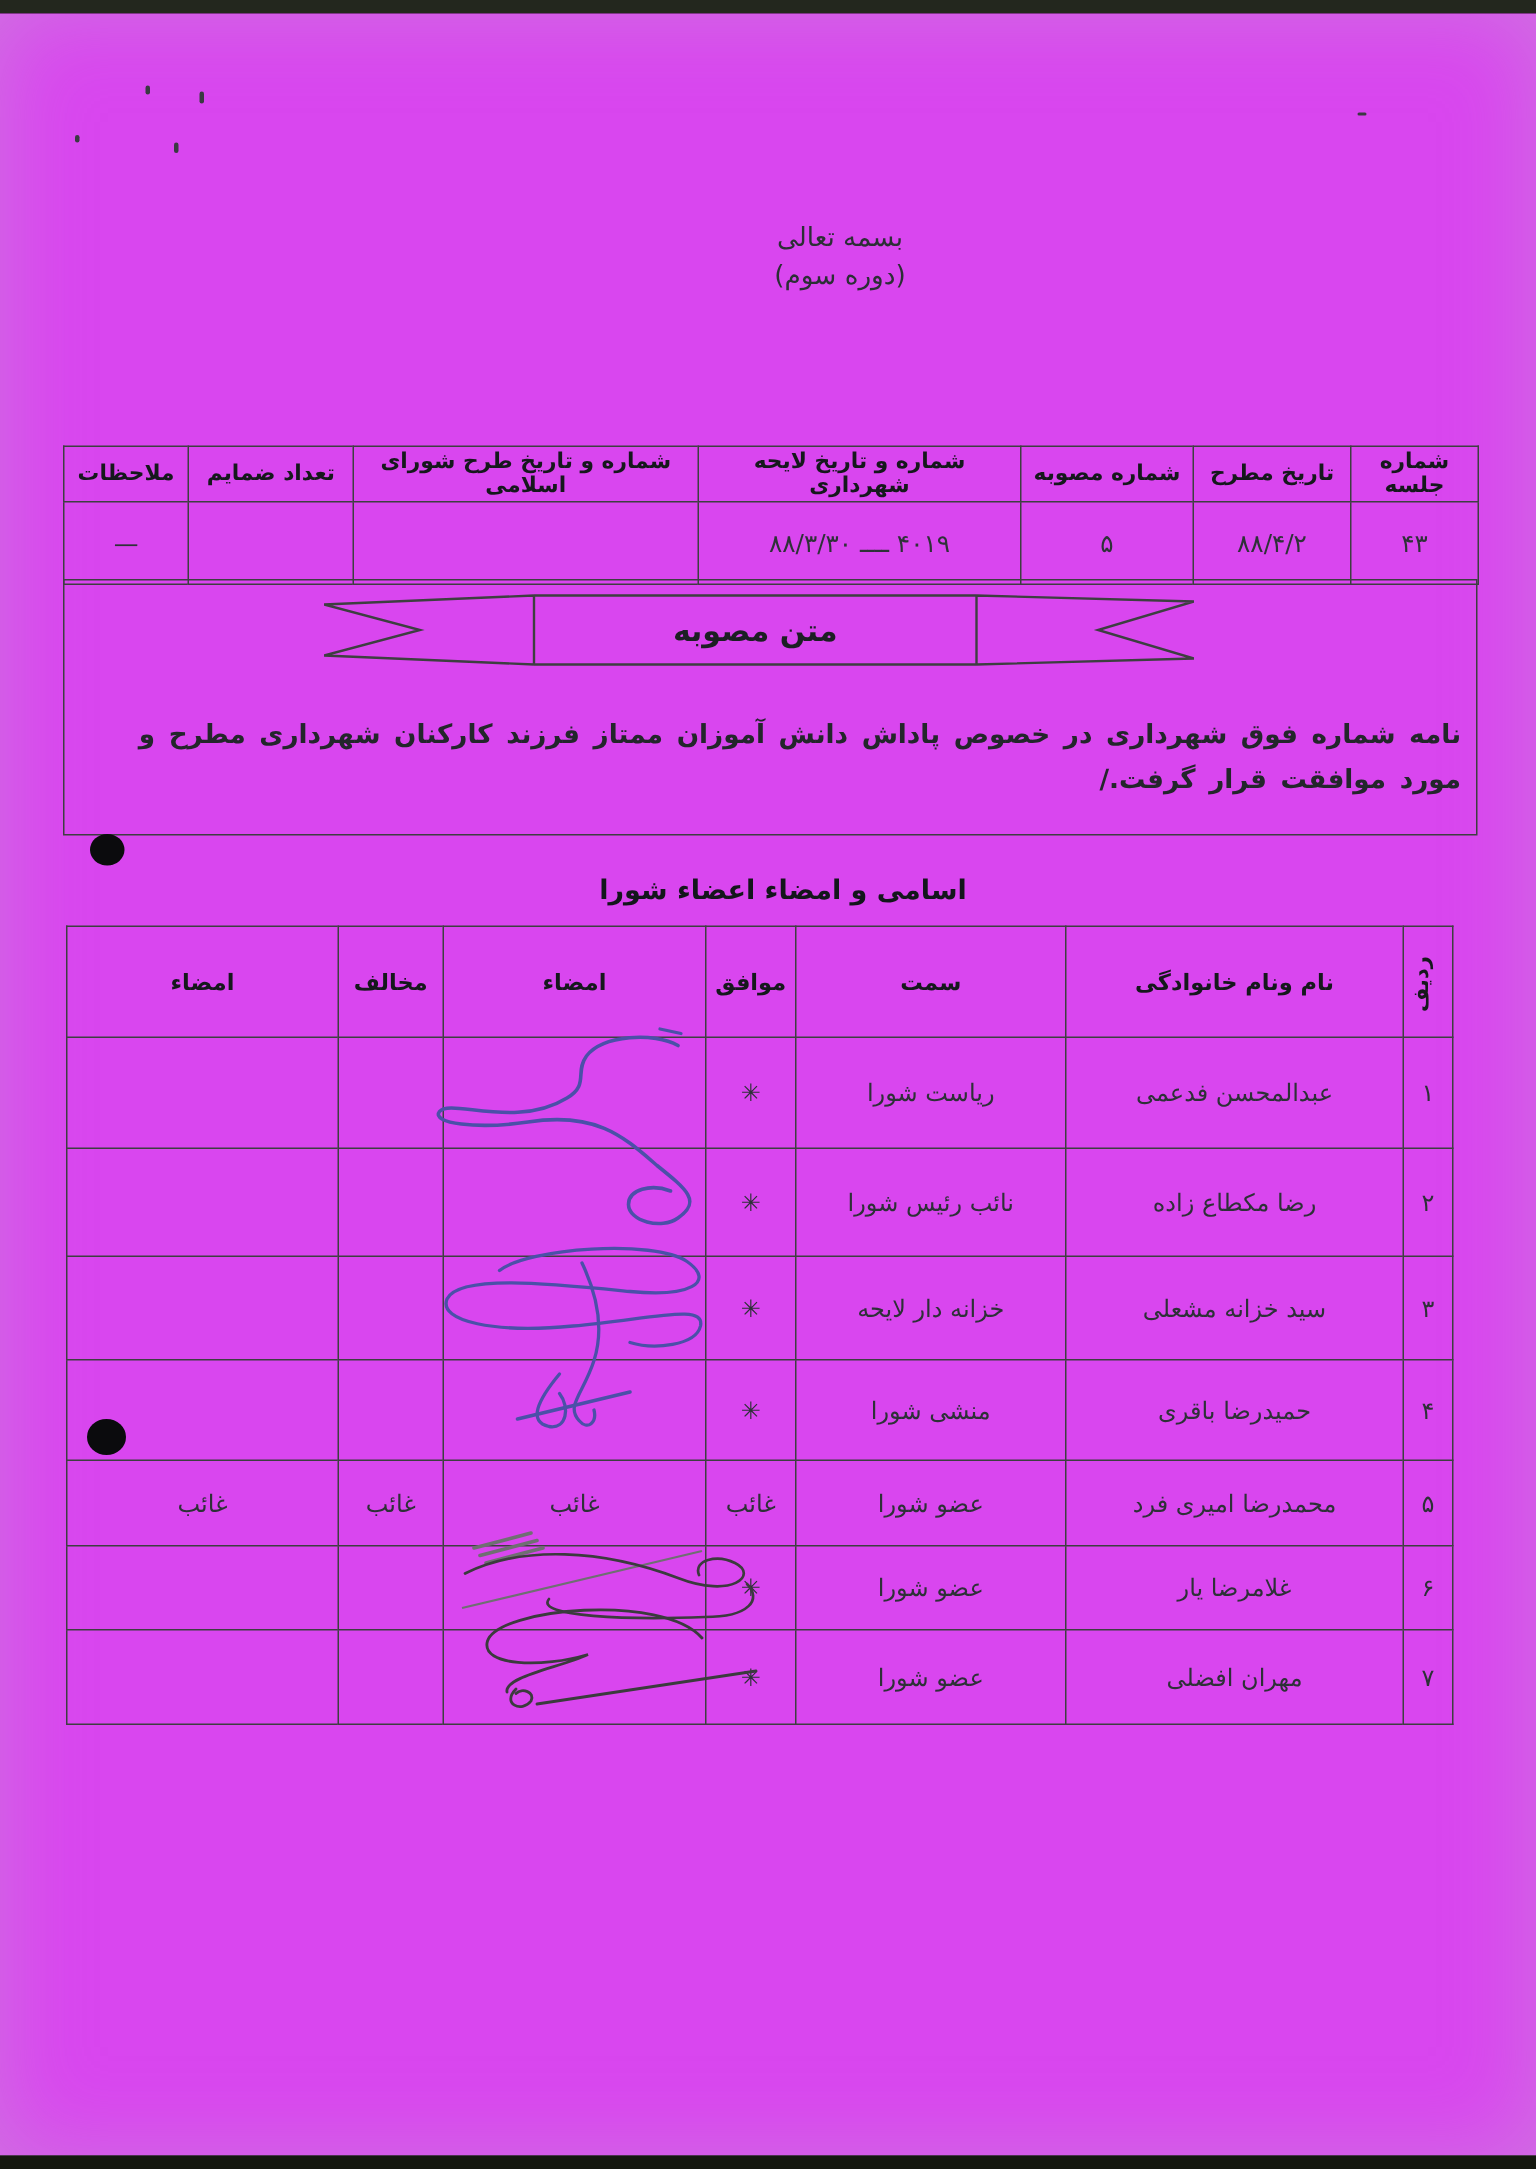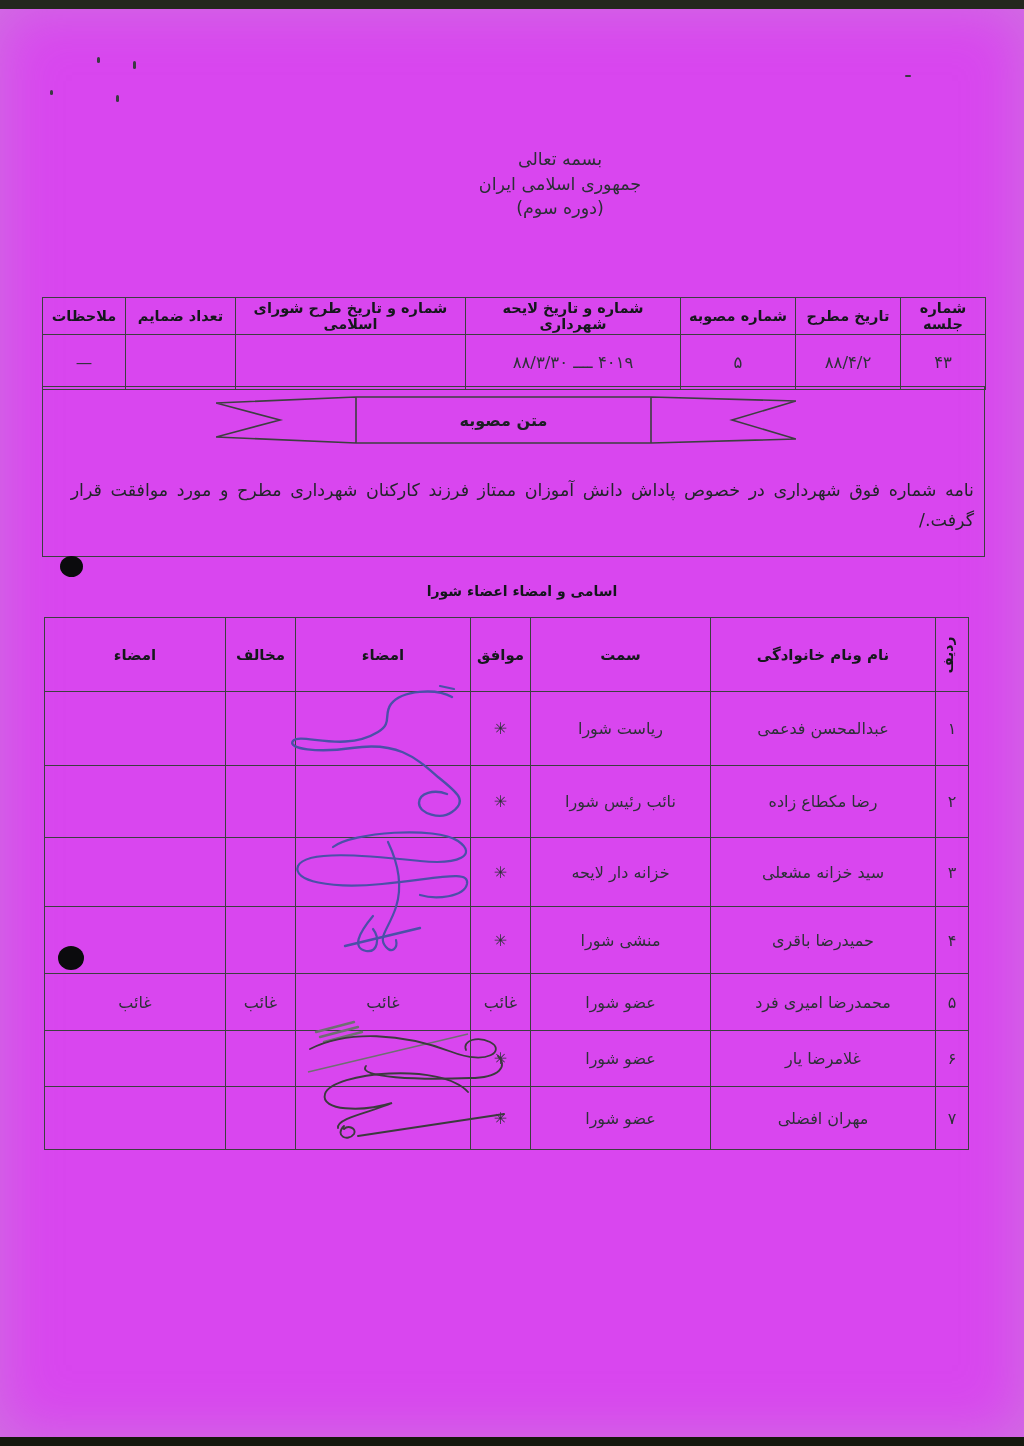--- a/index.html
+++ b/index.html
@@ -42,33 +42,33 @@
   
   .res-box {
     position:absolute; left:42px; top:377px; width:943px; height:171px;
     border:1.8px solid #3d3f40; background:transparent;
   }
   .ribbon { position:absolute; left:173px; top:6px; width:580px; height:54px; }
   .ribbon svg { position:absolute; inset:0; }
   .ribbon-label {
     position:absolute; left:140px; top:0; width:295px; height:54px;
     display:flex; align-items:center; justify-content:center;
-    font-size:16px; font-weight:700; color:#1c1f24; direction:rtl;
+    font-size:20px; font-weight:700; color:#1c1f24; direction:rtl;
   }
   .res-text {
     position:absolute; left:12px; right:10px; top:88px;
     direction:rtl; text-align:right;
-    font-size:17.5px; color:#23262b; word-spacing:3px; line-height:30px;
+    font-size:17.5px; color:#23262b; word-spacing:3px; line-height:30px;font-weight:bold;
   }
 
   
   .members-title {
     position:absolute; left:242px; top:574px; width:560px;
     text-align:center; direction:rtl;
-    font-size:14px; font-weight:700; color:#13161b; letter-spacing:.2px;
+    font-size:18px; font-weight:700; color:#13161b; letter-spacing:.2px;
   }
   .members-table { position:absolute; left:44px; top:608px; width:924px; }
   .members-table th {
     font-size:15px; font-weight:700; color:#15181c;
     text-align:center; vertical-align:middle; height:74px; padding:2px;
   }
   .members-table td {
     text-align:center; vertical-align:middle;
     font-size:16px; color:#2d3137; padding:2px 6px;
   }
@@ -89,21 +89,20 @@
 <div class="paper">
 
   <div class="speck" style="left:97px;top:48px;width:3px;height:6px;"></div>
   <div class="speck" style="left:133px;top:52px;width:3px;height:8px;"></div>
   <div class="speck" style="left:116px;top:86px;width:3px;height:7px;"></div>
   <div class="speck" style="left:50px;top:81px;width:3px;height:5px;"></div>
   <div class="speck" style="left:905px;top:66px;width:6px;height:2px;"></div>
 
   <div class="letterhead">
     <div>بسمه تعالی</div>
-    <div>جمهوری اسلامی ایران</div>
     <div>(دوره سوم)</div>
   </div>
 
   <table class="meta-table">
     <colgroup>
       <col style="width:85px">
         <col style="width:105px">
         <col style="width:115px">
       <col style="width:215px">
         <col style="width:230px">

